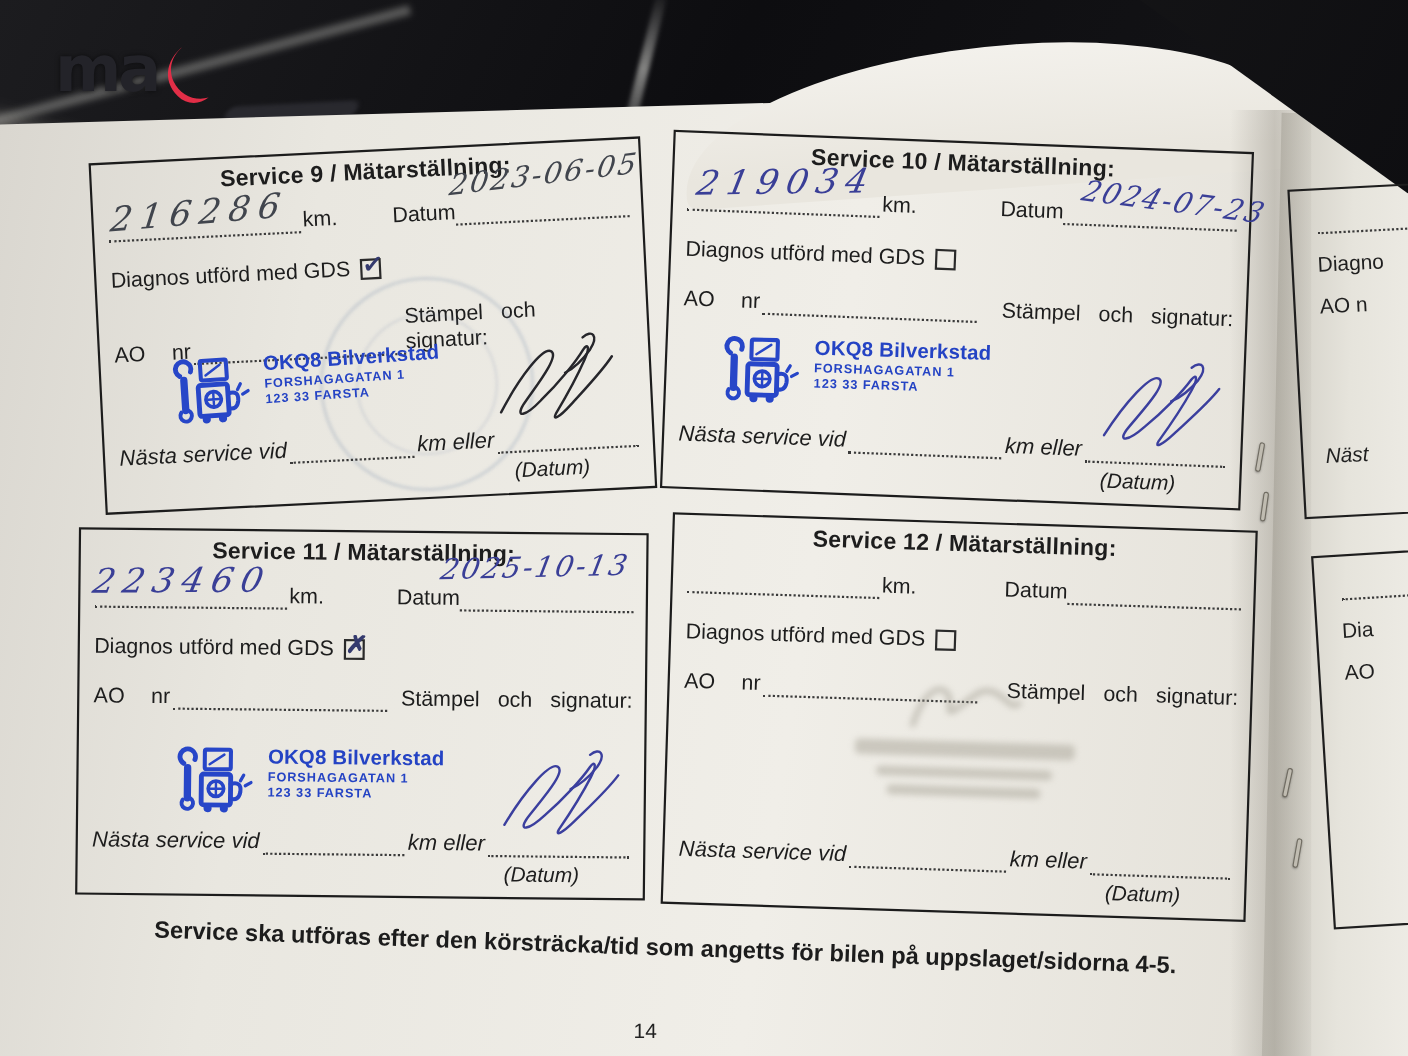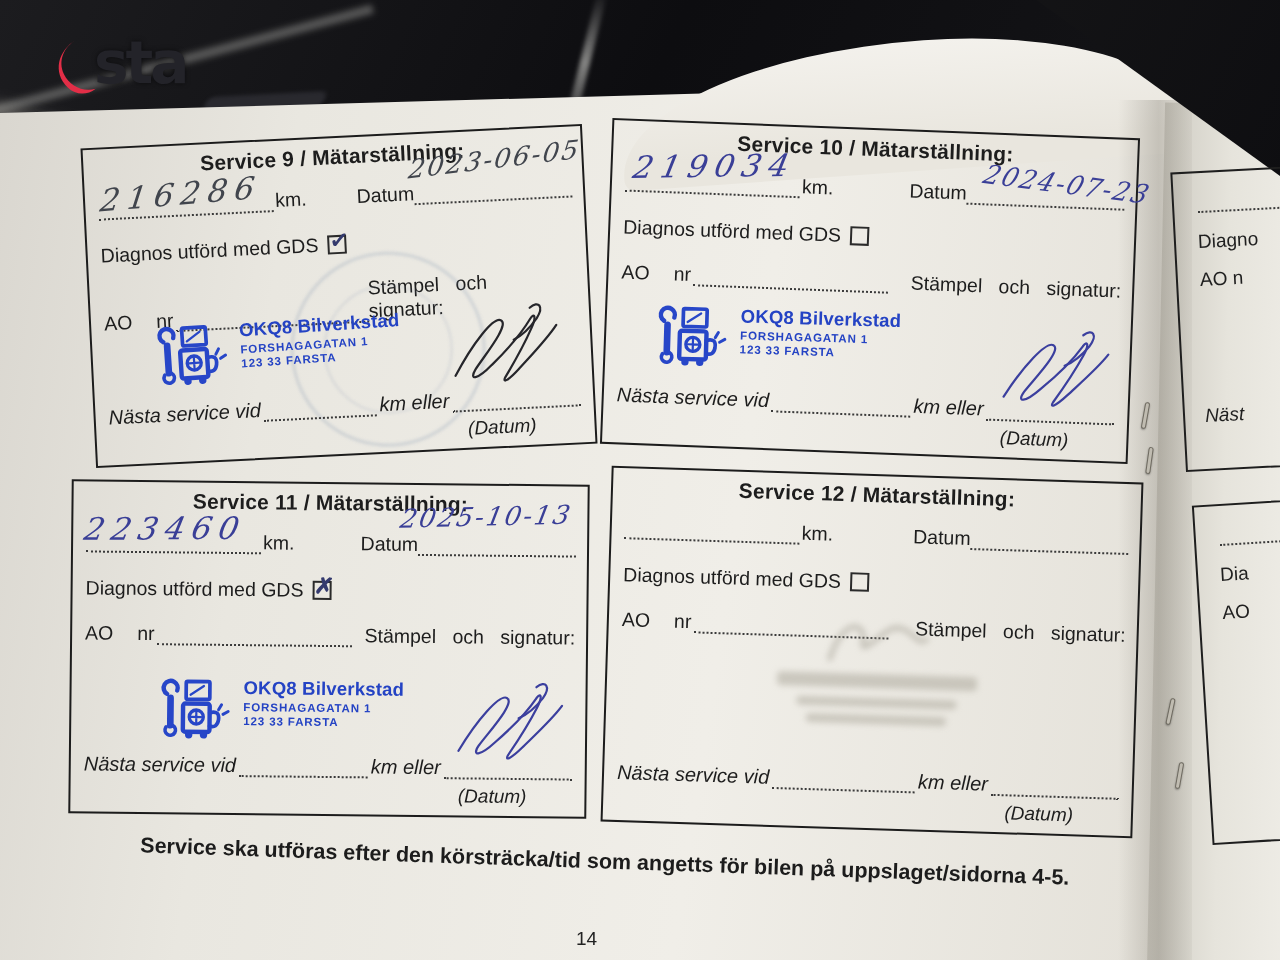--- a/index.html
+++ b/index.html
@@ -139,26 +139,26 @@
   .page-number { position:absolute; z-index:5; left:576px; top:928px; font-size:19px; color:#222; }
 </style>
 </head>
 <body>
 
 <div class="streak streak-b"></div>
 <div class="streak streak-c"></div>
 <div class="streak streak-a"></div>
 
 <div class="photo-logo">
+  <span>ma</span>
   <span class="crescent-wrap">
     <svg width="50" height="62" viewBox="0 0 50 62">
       <path d="M34,3 C14,10 4,30 16,48 C22,57 33,60 43,55 C30,56 18,47 15,34 C12,20 20,8 34,3 Z" fill="#e22e47"></path>
     </svg>
   </span>
-  <span>sta</span>
 </div>
 <div class="logo-script-smudge"></div>
 
 <div class="paper"></div>
 <div class="paper-bump"></div>
 <div class="right-page"></div>
 <div class="gutter-shade"></div>
 <div class="corner-wedge"></div>
 <div class="left-edge-dark"></div>
 <div class="right-edge-dark"></div>

